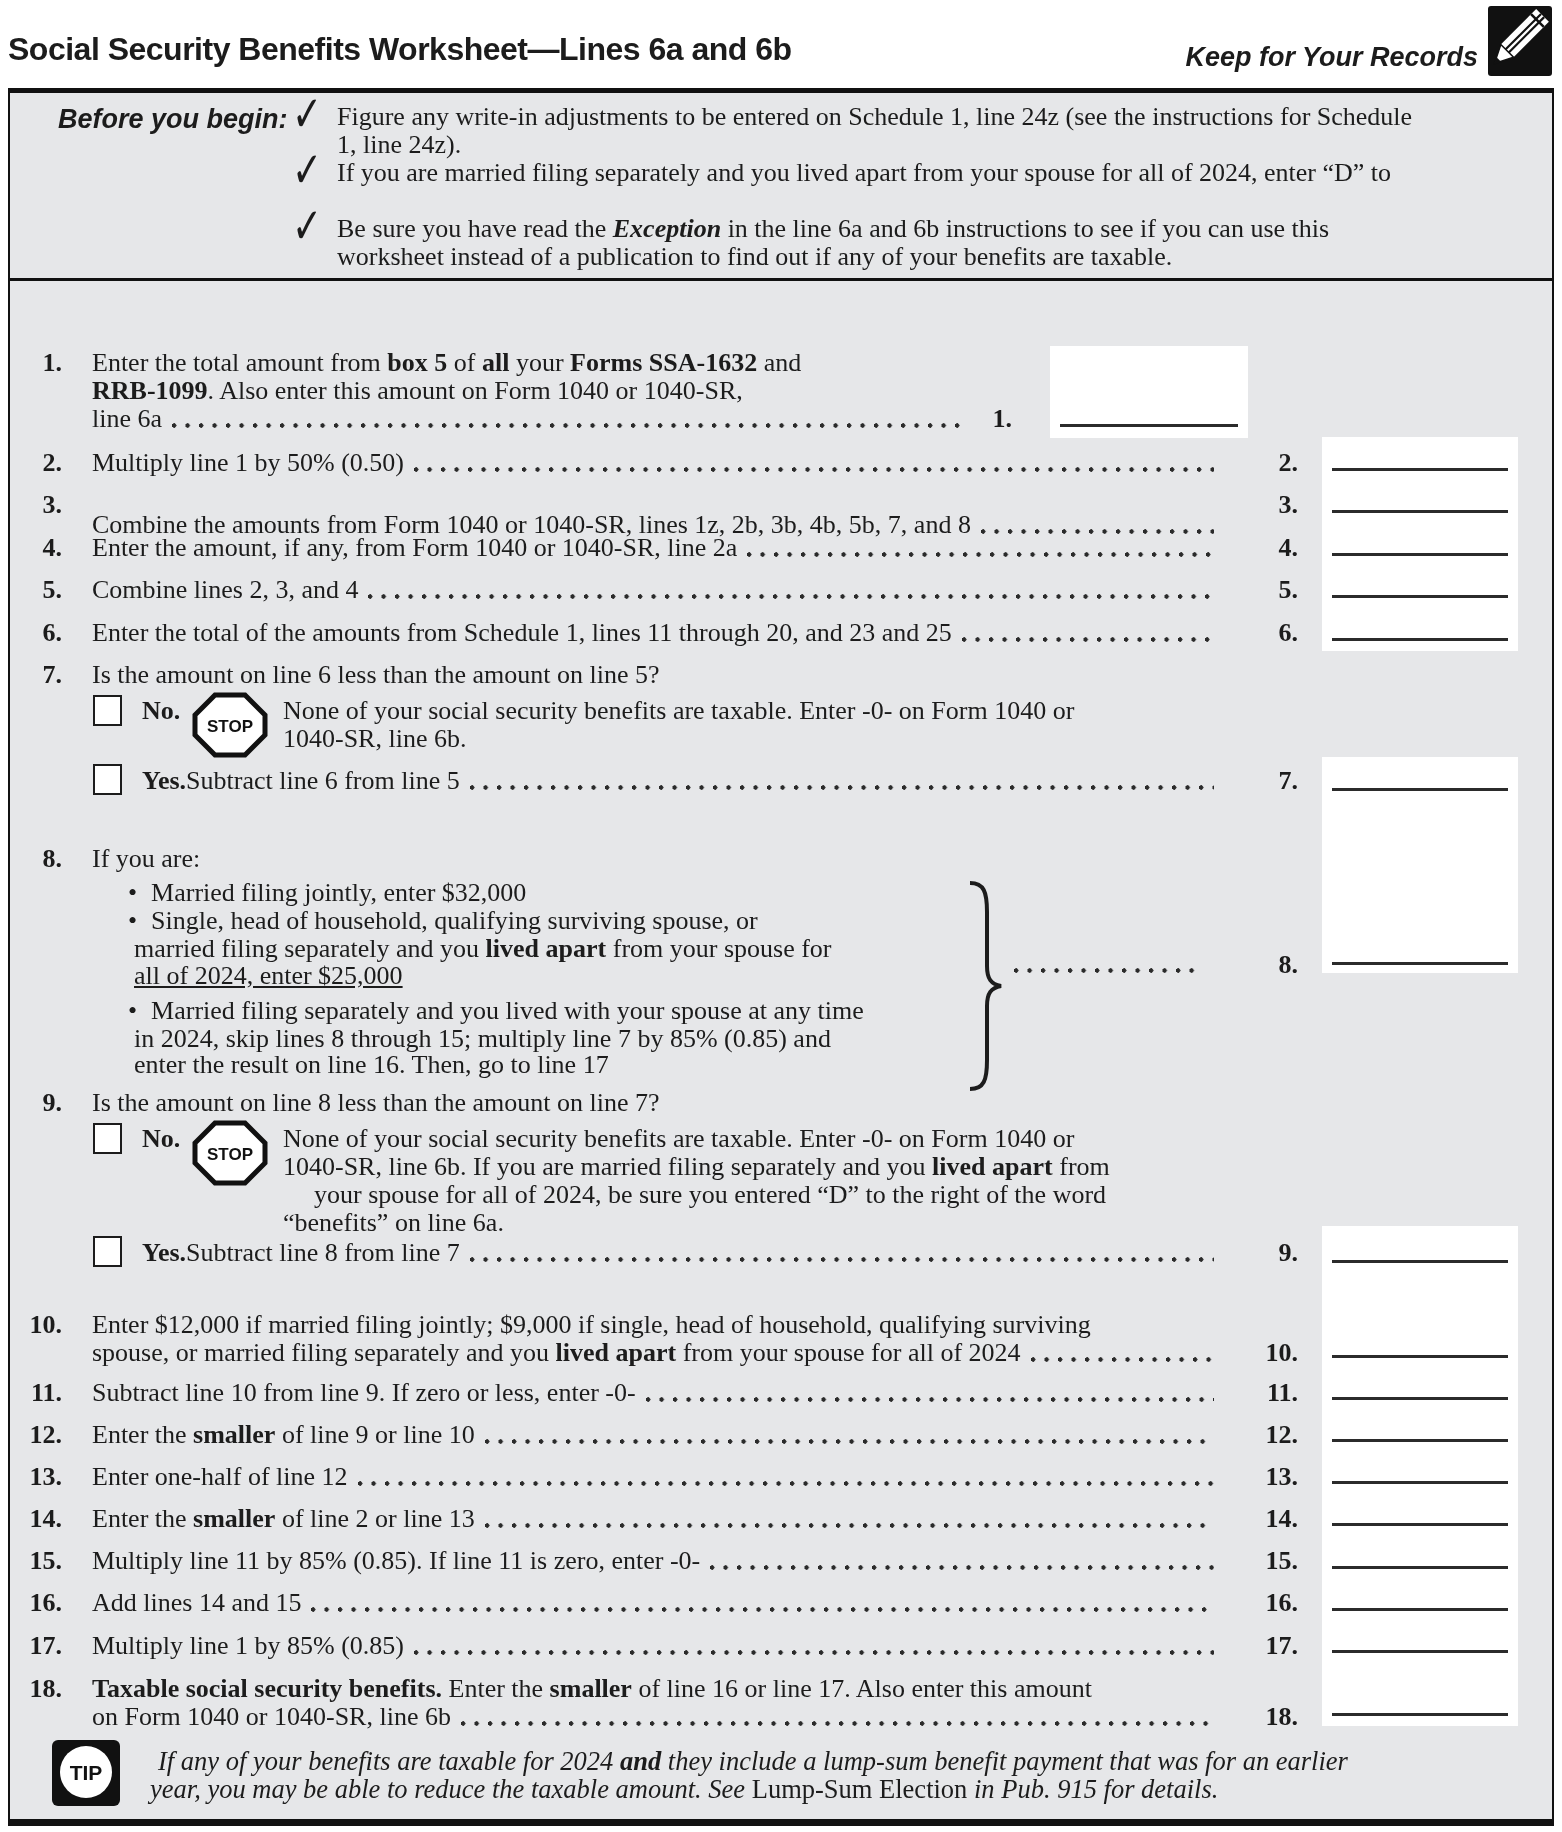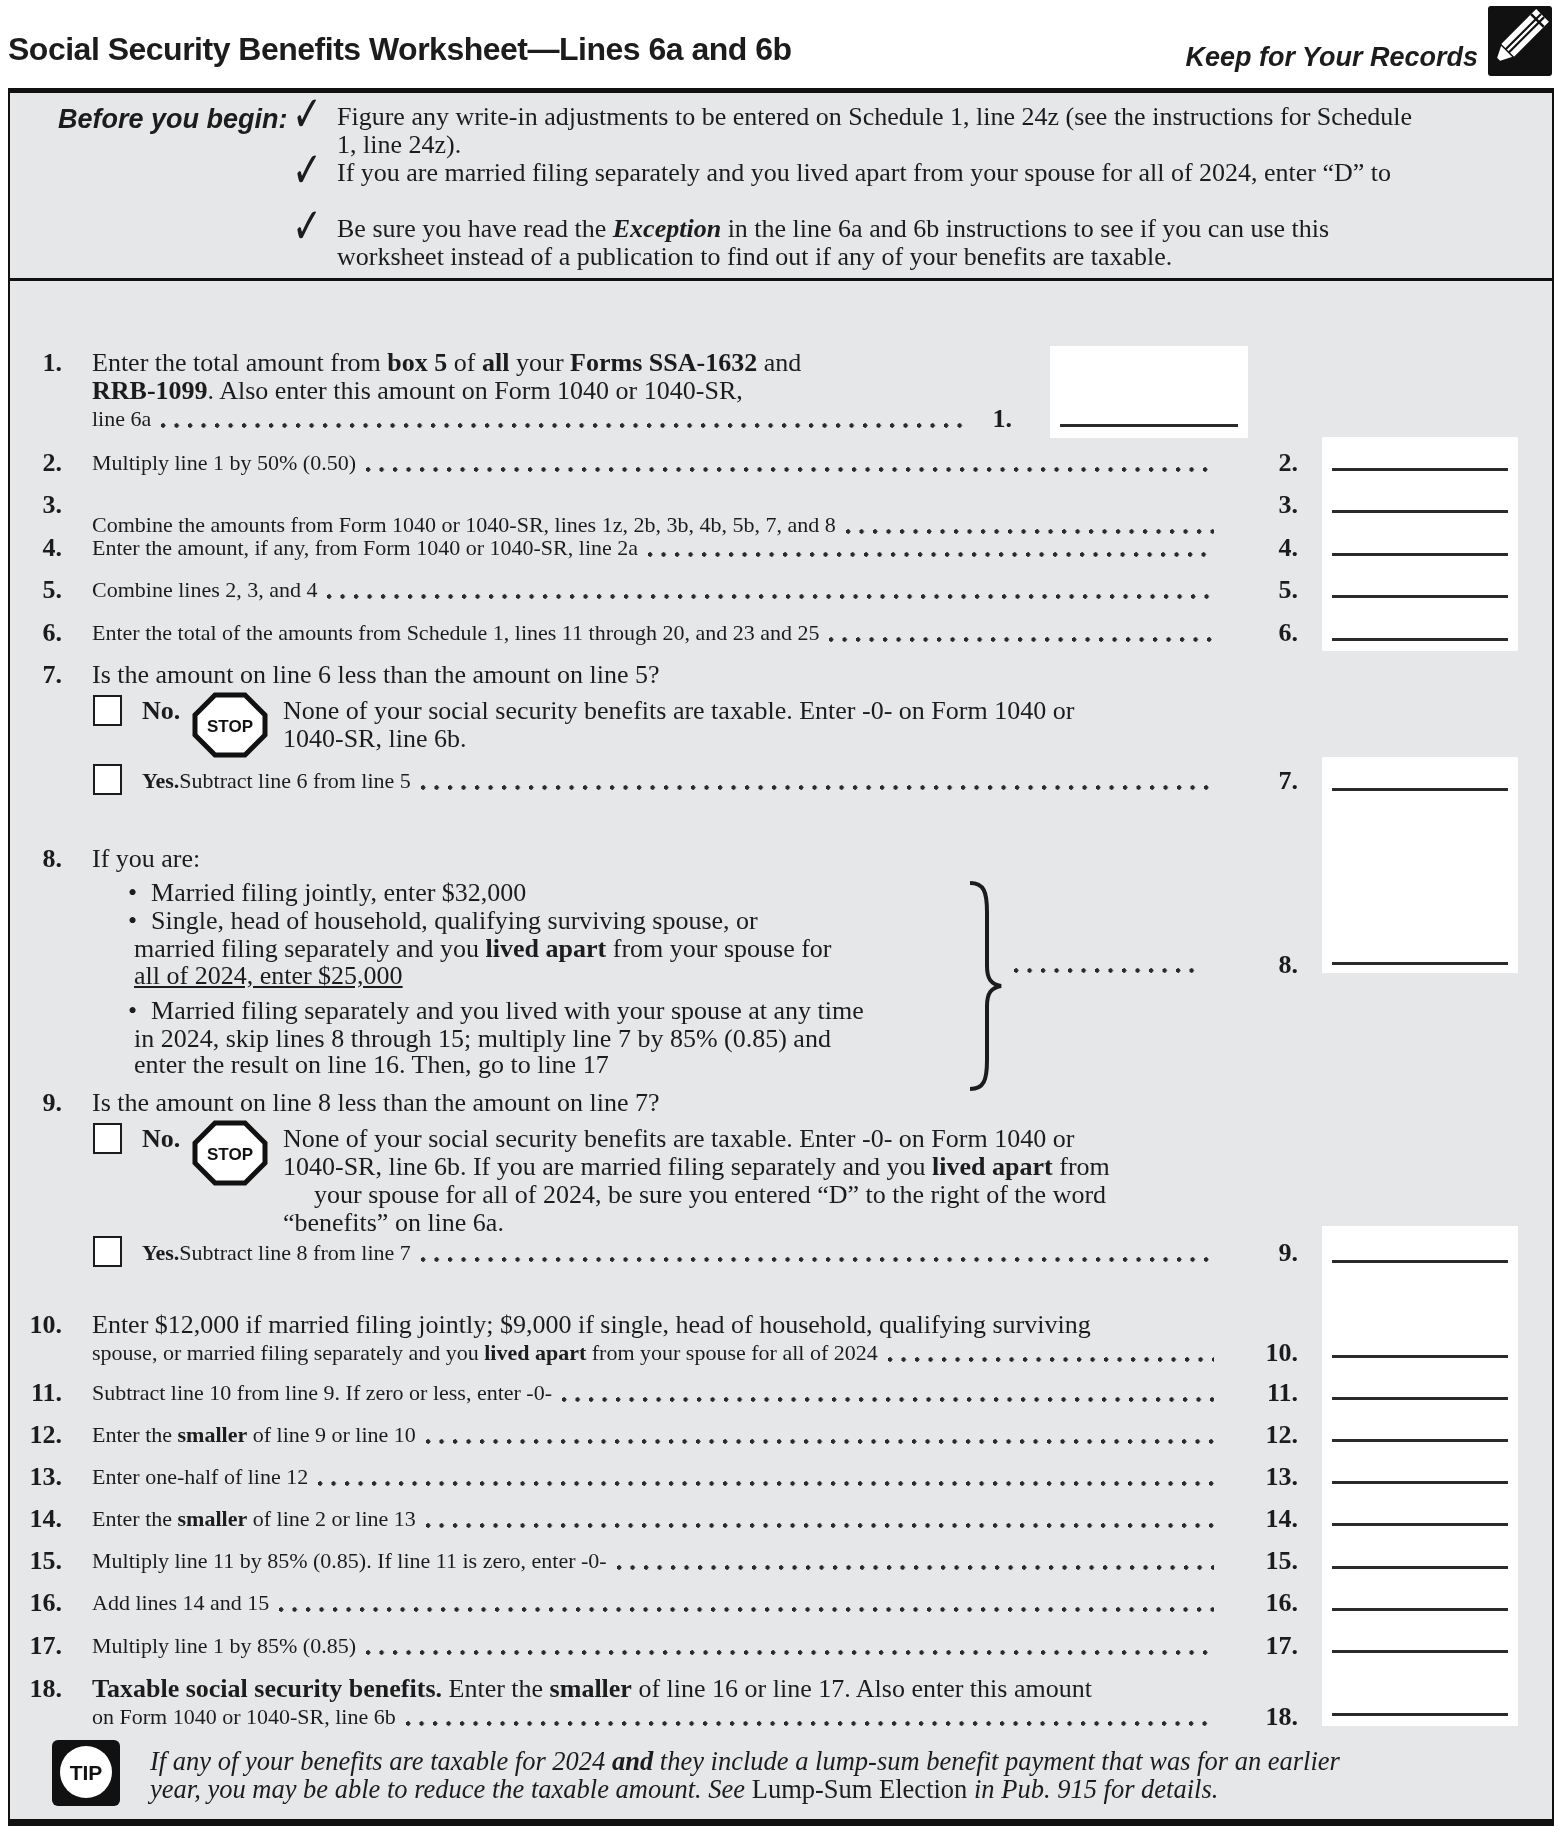--- a/index.html
+++ b/index.html
@@ -11,21 +11,21 @@
   .title{font-size:32px;font-weight:700;letter-spacing:-0.5px;}
   .keep{font-size:27px;font-weight:700;font-style:italic;width:330px;text-align:right;}
   .wsbox{position:absolute;left:8px;top:88px;width:1546px;height:1738px;box-sizing:border-box;
          background:#e6e7e9;border:2.5px solid #111;border-top-width:5px;border-bottom-width:7px;}
   .sep{position:absolute;background:#111;}
   .introlabel{font-size:27px;font-weight:700;font-style:italic;}
   .check{font-size:40px;transform:scale(0.9,1.25);transform-origin:top left;font-weight:400;}
   .num{position:absolute;left:10px;width:52px;text-align:right;font-weight:700;font-size:26px;line-height:30px;}
   .lbl{position:absolute;left:1232px;width:66px;text-align:right;font-weight:700;font-size:26px;line-height:30px;white-space:nowrap;}
   .lbl1{position:absolute;left:958px;width:54px;text-align:right;font-weight:700;font-size:26px;line-height:30px;}
-  .row{position:absolute;display:flex;align-items:baseline;font-size:22px;line-height:30px;white-space:nowrap;}
+  .row{position:absolute;display:flex;align-items:baseline;font-size:26px;line-height:30px;white-space:nowrap;}
   .dots{flex:1 1 auto;height:9px;align-self:flex-end;margin:0 4px 4px 10px;
         background-image:radial-gradient(circle at 2.2px 4.5px,#2a2a2a 2px,rgba(0,0,0,0) 2.4px);
         background-size:13.5px 9px;background-repeat:repeat-x;}
   .dotsfix{position:absolute;height:9px;
         background-image:radial-gradient(circle at 2.2px 4.5px,#2a2a2a 2px,rgba(0,0,0,0) 2.4px);
         background-size:13.5px 9px;background-repeat:repeat-x;}
   .wbox{position:absolute;background:#fff;}
   .uline{position:absolute;height:3px;background:#2b2b2b;}
   .cb{position:absolute;width:29px;height:31px;background:#fff;border:2.5px solid #1c1c1c;box-sizing:border-box;}
   .brow{position:absolute;display:flex;font-size:26px;line-height:30px;white-space:nowrap;}
@@ -277,16 +277,16 @@
   </div>
   <div class="lbl" style="top:1702px;">18.</div>
 
   <div style="position:absolute;left:52px;top:1740px;">
     <svg width="68" height="66" viewBox="0 0 68 66">
       <rect x="0" y="0" width="68" height="66" rx="6" fill="#111"></rect>
       <circle cx="34" cy="32" r="26" fill="#fff"></circle>
       <text x="34" y="40" text-anchor="middle" font-family="Liberation Sans,sans-serif" font-size="21" font-weight="800" fill="#111">TIP</text>
     </svg>
   </div>
-  <div class="t tiptext" style="left:150px;top:1746px;"><span class="i">If any of your benefits are taxable for 2024 </span><span class="b i">and</span><span class="i"> they include a lump-sum benefit payment that was for an earlier</span></div>
+  <div class="t tiptext" style="left:158px;top:1746px;"><span class="i">If any of your benefits are taxable for 2024 </span><span class="b i">and</span><span class="i"> they include a lump-sum benefit payment that was for an earlier</span></div>
   <div class="t tiptext" style="left:150px;top:1774px;"><span class="i">year, you may be able to reduce the taxable amount. See </span><span>Lump-Sum Election</span><span class="i"> in Pub. 915 for details.</span></div>
 
 </div>
 
 </body></html>

